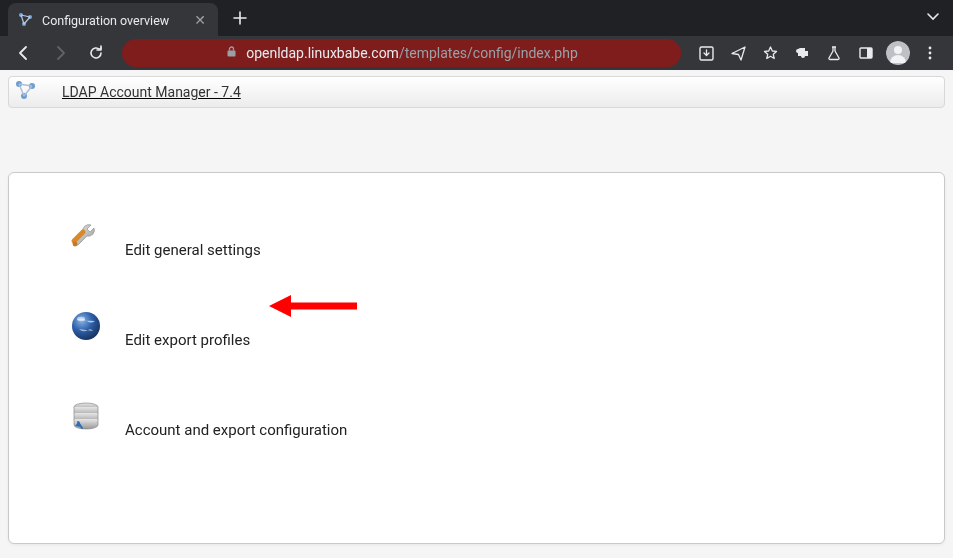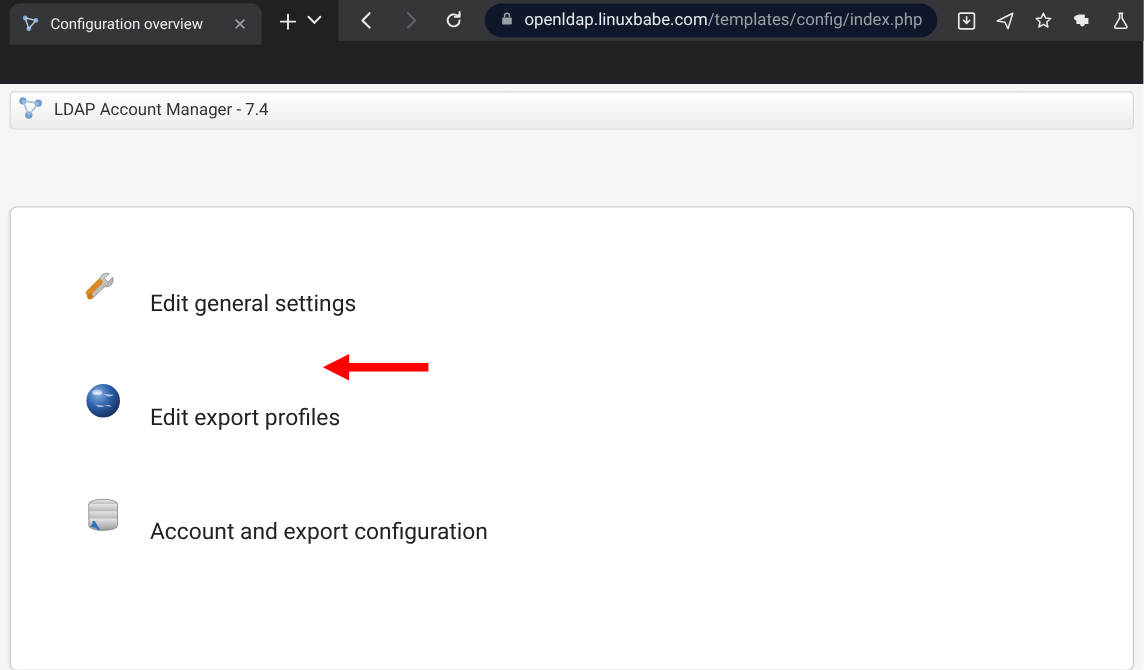--- a/index.html
+++ b/index.html
@@ -8,21 +8,21 @@
       background: #f5f5f5;
       width: 953px;
       height: 558px;
       overflow: hidden;
     }
     
     .browser-top {
       background: #202124;
       height: 70px;
       display: flex;
-      flex-direction: row;
+      flex-direction: column;
     }
     .tab-bar {
       display: flex;
       align-items: center;
       height: 36px;
       padding-left: 8px;
     }
     .tab {
       background: #35363a;
       height: 34px;
@@ -63,31 +63,32 @@
       align-items:center;
       padding: 0 8px;
       gap: 4px;
     }
     .nav-btn {
       width: 32px; height: 28px; display:flex; align-items:center; justify-content:center;
       color:#e8eaed; cursor:pointer; border-radius:50%;
     }
     .nav-btn.disabled { color:#5f6368; cursor:default; }
     .url-box {
-      background:#0f172a;
+      background:#7f1d1d;
       height: 28px;
       border-radius: 14px;
       flex:1;
       display:flex;
       align-items:center;
       padding: 0 12px;
       gap:8px;
       margin: 0 6px;
       color:#9aa0a6;
       font-size:14px;
+      justify-content:center;
     }
     .lock-icon { color:#9aa0a6; }
     .url-host { color:#e8eaed; }
     .url-path { color:#9aa0a6; }
     .toolbar-icons {
       display:flex; align-items:center; gap:2px;
     }
     .tb-icon {
       width:30px; height:28px; display:flex; align-items:center; justify-content:center;
       color:#e8eaed; cursor:pointer;
@@ -102,22 +103,23 @@
       padding: 0 8px;
     }
     .app-header {
       background: linear-gradient(#ffffff, #ececec);
       border: 1px solid #d8d8d8;
       border-radius: 4px;
       height: 32px;
       display:flex;
       align-items:center;
       padding: 0 6px;
-      gap: 8px;
+      gap: 25px;
       margin-top: 6px;
+      text-decoration: underline;
     }
     .app-title {
       color:#333;
       font-size:14px;
     }
     .main-card {
       background:#fff;
       border:1px solid #c9c9c9;
       border-radius:6px;
       margin-top: 64px;
@@ -131,21 +133,21 @@
       gap: 22px;
       margin-bottom: 44px;
       cursor:pointer;
     }
     .menu-item:last-child { margin-bottom: 0; }
     .menu-icon {
       width: 34px; height:34px; display:flex; align-items:center; justify-content:center;
     }
     .menu-label {
       color:#222;
-      font-size:19px;
+      font-size:15px;
       margin-top:28px;
     }
     .arrow-annotation {
       position:absolute;
       left: 260px;
       top: 118px;
     }
   </style>
 </head>
 <body>

